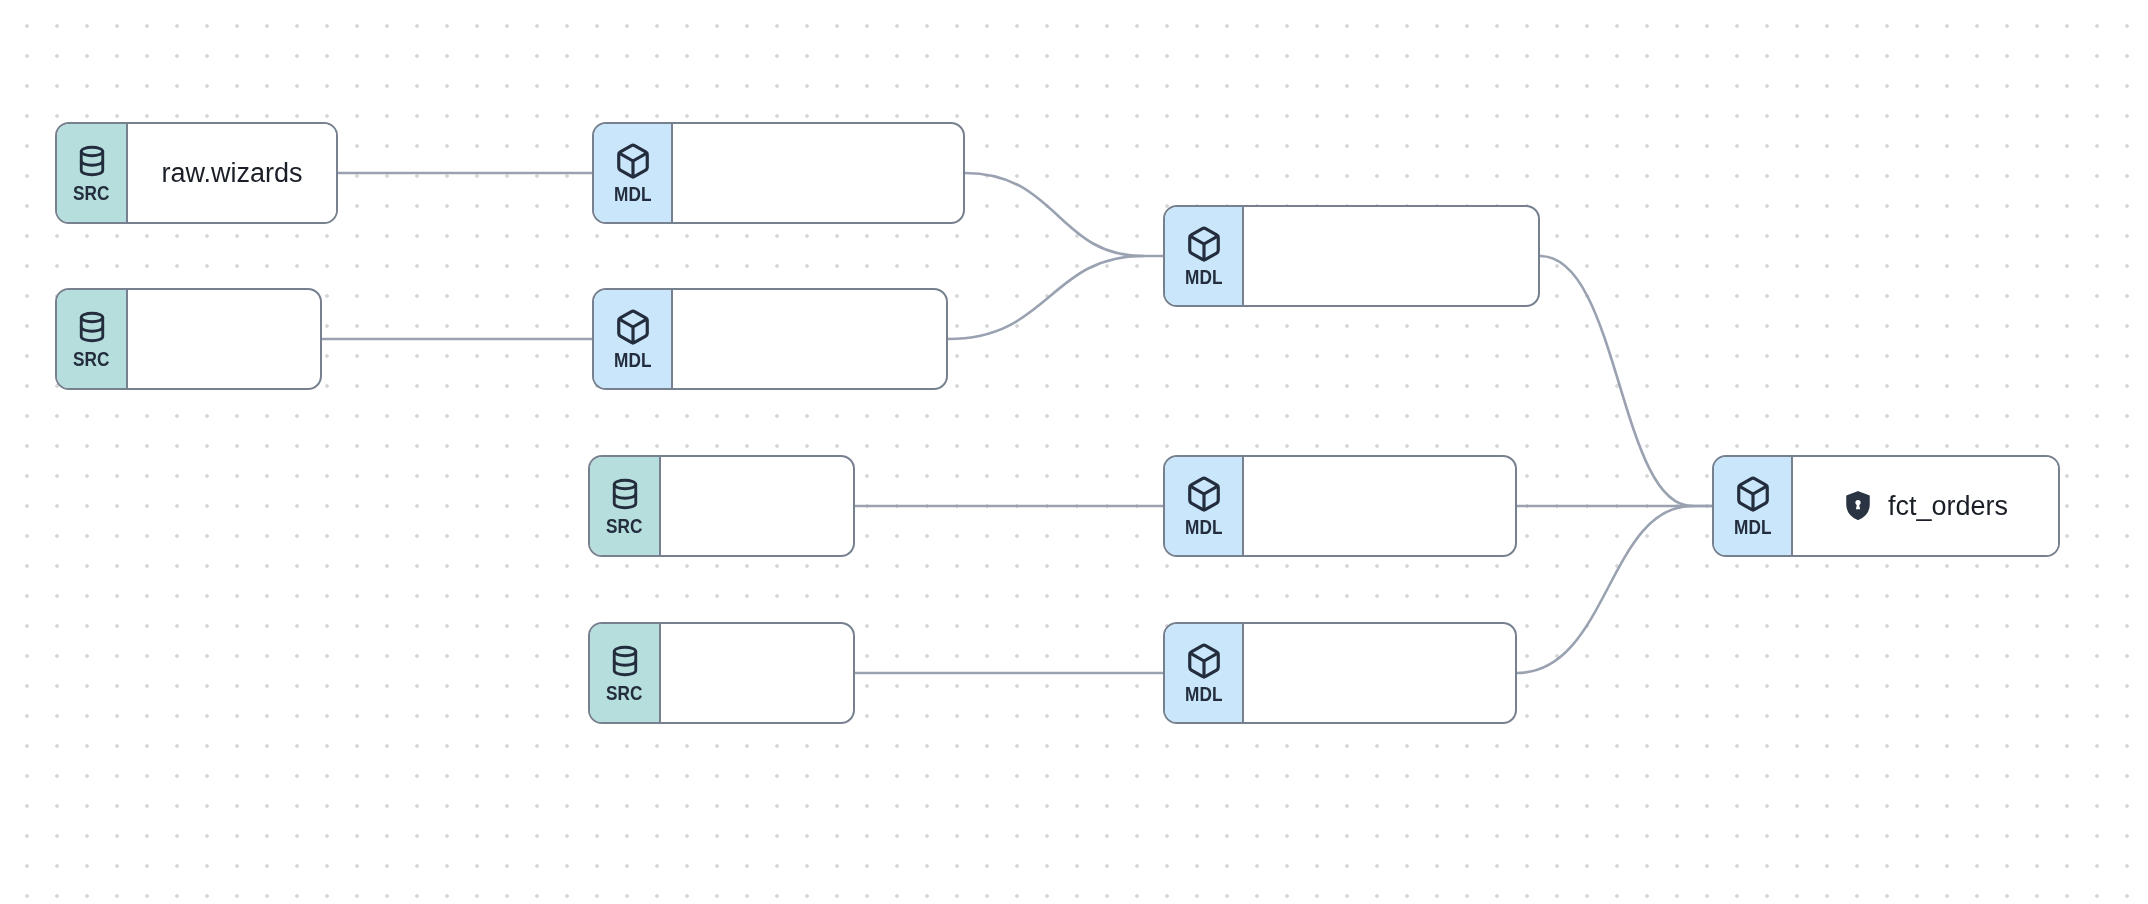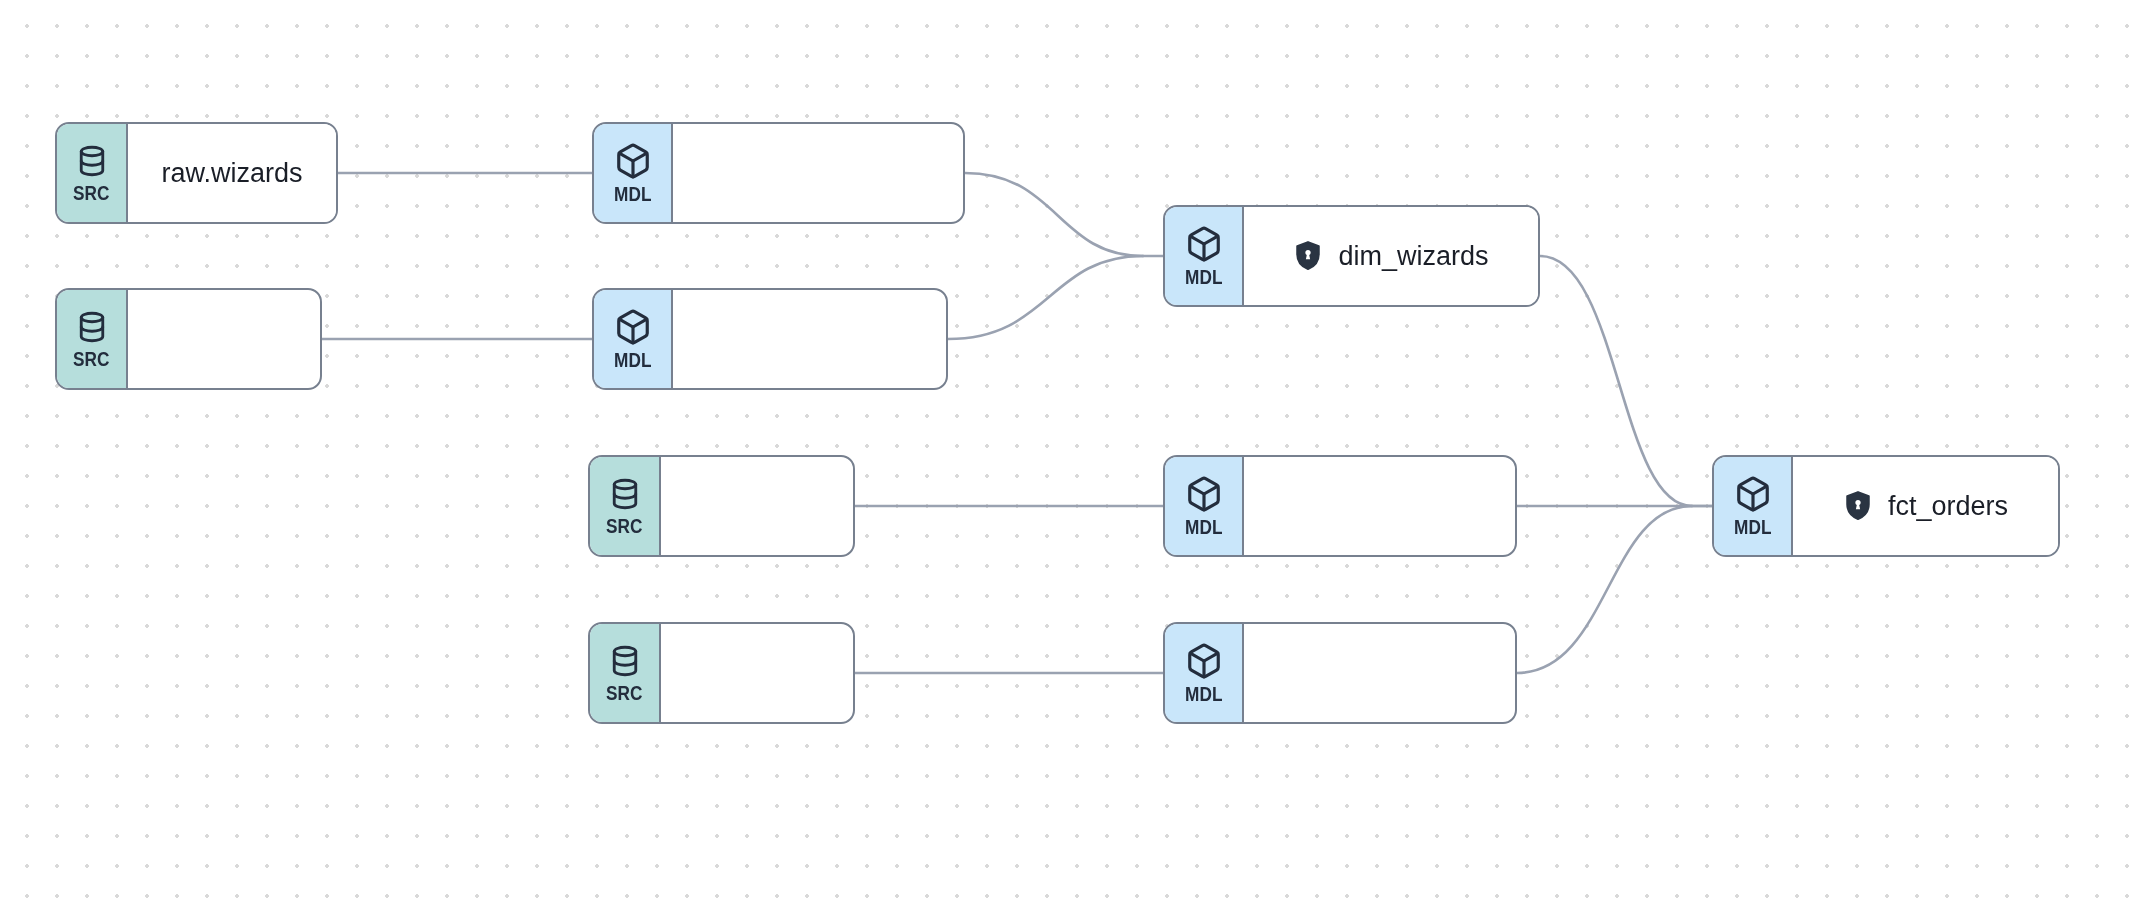--- a/index.html
+++ b/index.html
@@ -117,77 +117,67 @@
 
       <span class="icon">
         <svg width="38" height="38" viewBox="0 0 24 24" fill="none" stroke="#232d3d" stroke-width="2" stroke-linecap="round" stroke-linejoin="round">
           <path d="M21 8a2 2 0 0 0-1-1.73l-7-4a2 2 0 0 0-2 0l-7 4A2 2 0 0 0 3 8v8a2 2 0 0 0 1 1.73l7 4a2 2 0 0 0 2 0l7-4A2 2 0 0 0 21 16Z"></path>
           <path d="m3.3 7 8.7 5 8.7-5"></path>
           <path d="M12 22V12"></path>
         </svg>
       </span>
       <span class="badge-label">MDL</span>
     </div>
+  </div>
+    <div class="node src" style="left: 588px; top: 455px; width: 267px; height: 102px;">
+    <div class="badge">
+      <span class="icon">
+        <svg width="34" height="36" viewBox="0 0 24 24" fill="none" stroke="#232d3d" stroke-width="2" stroke-linecap="round" stroke-linejoin="round">
+          <ellipse cx="12" cy="5.3" rx="7.6" ry="3"></ellipse>
+          <path d="M4.4 5.3v13.4c0 1.66 3.4 3 7.6 3s7.6-1.34 7.6-3V5.3"></path>
+          <path d="M4.4 12c0 1.66 3.4 3 7.6 3s7.6-1.34 7.6-3"></path>
+        </svg>
+      </span>
+
+      <span class="badge-label">SRC</span>
+    </div>
+  </div>
+    <div class="node mdl" style="left: 1163px; top: 455px; width: 354px; height: 102px;">
+    <div class="badge">
+
+      <span class="icon">
+        <svg width="38" height="38" viewBox="0 0 24 24" fill="none" stroke="#232d3d" stroke-width="2" stroke-linecap="round" stroke-linejoin="round">
+          <path d="M21 8a2 2 0 0 0-1-1.73l-7-4a2 2 0 0 0-2 0l-7 4A2 2 0 0 0 3 8v8a2 2 0 0 0 1 1.73l7 4a2 2 0 0 0 2 0l7-4A2 2 0 0 0 21 16Z"></path>
+          <path d="m3.3 7 8.7 5 8.7-5"></path>
+          <path d="M12 22V12"></path>
+        </svg>
+      </span>
+      <span class="badge-label">MDL</span>
+    </div>
+  </div>
+    <div class="node mdl" style="left: 1712px; top: 455px; width: 348px; height: 102px;">
+    <div class="badge">
+
+      <span class="icon">
+        <svg width="38" height="38" viewBox="0 0 24 24" fill="none" stroke="#232d3d" stroke-width="2" stroke-linecap="round" stroke-linejoin="round">
+          <path d="M21 8a2 2 0 0 0-1-1.73l-7-4a2 2 0 0 0-2 0l-7 4A2 2 0 0 0 3 8v8a2 2 0 0 0 1 1.73l7 4a2 2 0 0 0 2 0l7-4A2 2 0 0 0 21 16Z"></path>
+          <path d="m3.3 7 8.7 5 8.7-5"></path>
+          <path d="M12 22V12"></path>
+        </svg>
+      </span>
+      <span class="badge-label">MDL</span>
+    </div>
     <div class="body">
       <span class="icon shield">
         <svg width="30" height="32" viewBox="0 0 24 25">
           <path d="M12 1.4 L20.6 4.6 V11 c0 5.6-3.4 9.8-8.6 11.9 C6.8 20.8 3.4 16.6 3.4 11 V4.6 Z" fill="#2a3442" stroke="#2a3442" stroke-width="1.6" stroke-linejoin="round"></path>
           <circle cx="12" cy="9.7" r="2.1" fill="#ffffff"></circle>
           <path d="M11.25 10.6 h1.5 l0.95 4.4 h-3.4 Z" fill="#ffffff"></path>
         </svg>
       </span>
-      <span class="label">dim_wizards</span>
-    </div>
-  </div>
-    <div class="node src" style="left: 588px; top: 455px; width: 267px; height: 102px;">
-    <div class="badge">
-      <span class="icon">
-        <svg width="34" height="36" viewBox="0 0 24 24" fill="none" stroke="#232d3d" stroke-width="2" stroke-linecap="round" stroke-linejoin="round">
-          <ellipse cx="12" cy="5.3" rx="7.6" ry="3"></ellipse>
-          <path d="M4.4 5.3v13.4c0 1.66 3.4 3 7.6 3s7.6-1.34 7.6-3V5.3"></path>
-          <path d="M4.4 12c0 1.66 3.4 3 7.6 3s7.6-1.34 7.6-3"></path>
-        </svg>
-      </span>
-
-      <span class="badge-label">SRC</span>
-    </div>
-  </div>
-    <div class="node mdl" style="left: 1163px; top: 455px; width: 354px; height: 102px;">
-    <div class="badge">
-
-      <span class="icon">
-        <svg width="38" height="38" viewBox="0 0 24 24" fill="none" stroke="#232d3d" stroke-width="2" stroke-linecap="round" stroke-linejoin="round">
-          <path d="M21 8a2 2 0 0 0-1-1.73l-7-4a2 2 0 0 0-2 0l-7 4A2 2 0 0 0 3 8v8a2 2 0 0 0 1 1.73l7 4a2 2 0 0 0 2 0l7-4A2 2 0 0 0 21 16Z"></path>
-          <path d="m3.3 7 8.7 5 8.7-5"></path>
-          <path d="M12 22V12"></path>
-        </svg>
-      </span>
-      <span class="badge-label">MDL</span>
-    </div>
-  </div>
-    <div class="node mdl" style="left: 1712px; top: 455px; width: 348px; height: 102px;">
-    <div class="badge">
-
-      <span class="icon">
-        <svg width="38" height="38" viewBox="0 0 24 24" fill="none" stroke="#232d3d" stroke-width="2" stroke-linecap="round" stroke-linejoin="round">
-          <path d="M21 8a2 2 0 0 0-1-1.73l-7-4a2 2 0 0 0-2 0l-7 4A2 2 0 0 0 3 8v8a2 2 0 0 0 1 1.73l7 4a2 2 0 0 0 2 0l7-4A2 2 0 0 0 21 16Z"></path>
-          <path d="m3.3 7 8.7 5 8.7-5"></path>
-          <path d="M12 22V12"></path>
-        </svg>
-      </span>
-      <span class="badge-label">MDL</span>
-    </div>
-    <div class="body">
-      <span class="icon shield">
-        <svg width="30" height="32" viewBox="0 0 24 25">
-          <path d="M12 1.4 L20.6 4.6 V11 c0 5.6-3.4 9.8-8.6 11.9 C6.8 20.8 3.4 16.6 3.4 11 V4.6 Z" fill="#2a3442" stroke="#2a3442" stroke-width="1.6" stroke-linejoin="round"></path>
-          <circle cx="12" cy="9.7" r="2.1" fill="#ffffff"></circle>
-          <path d="M11.25 10.6 h1.5 l0.95 4.4 h-3.4 Z" fill="#ffffff"></path>
-        </svg>
-      </span>
       <span class="label">fct_orders</span>
     </div>
   </div>
     <div class="node src" style="left: 588px; top: 622px; width: 267px; height: 102px;">
     <div class="badge">
       <span class="icon">
         <svg width="34" height="36" viewBox="0 0 24 24" fill="none" stroke="#232d3d" stroke-width="2" stroke-linecap="round" stroke-linejoin="round">
           <ellipse cx="12" cy="5.3" rx="7.6" ry="3"></ellipse>
           <path d="M4.4 5.3v13.4c0 1.66 3.4 3 7.6 3s7.6-1.34 7.6-3V5.3"></path>
           <path d="M4.4 12c0 1.66 3.4 3 7.6 3s7.6-1.34 7.6-3"></path>

